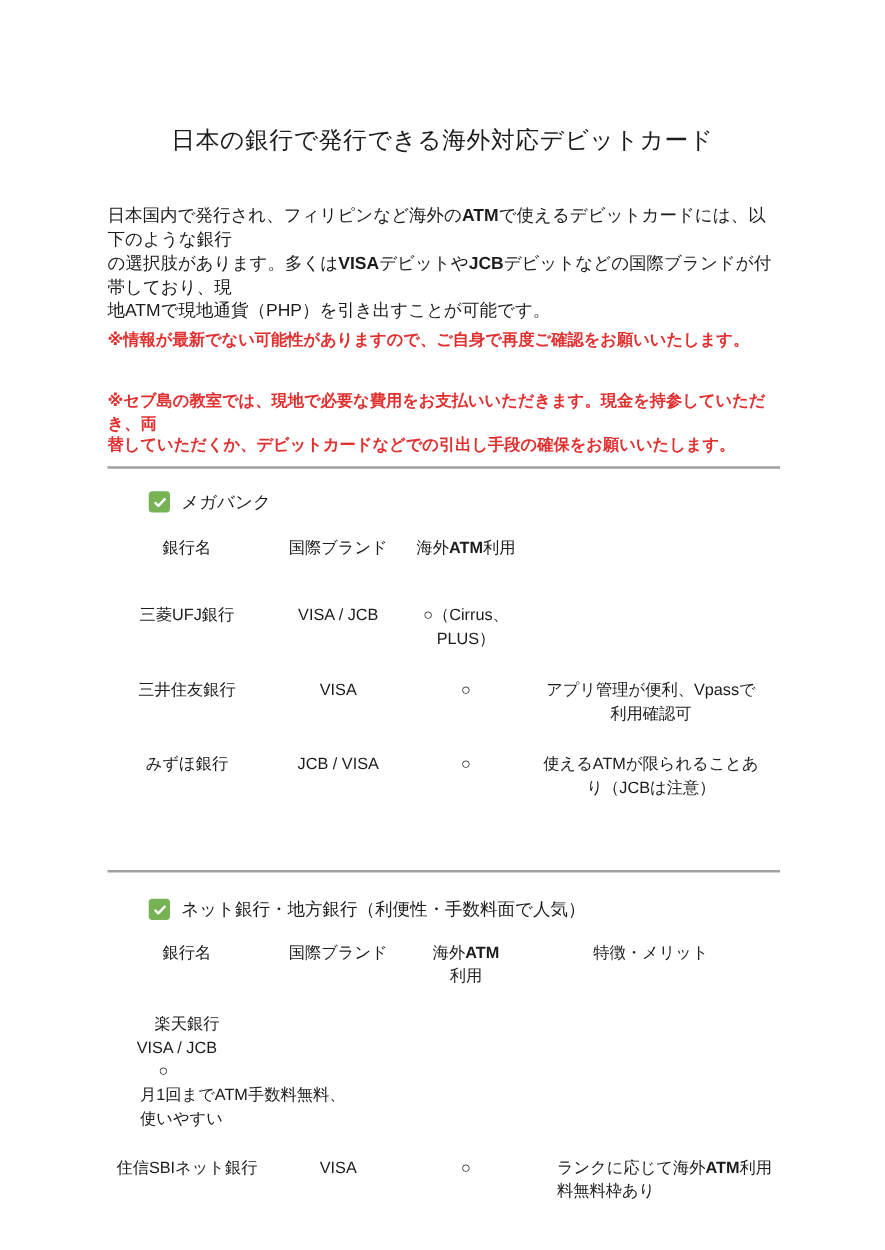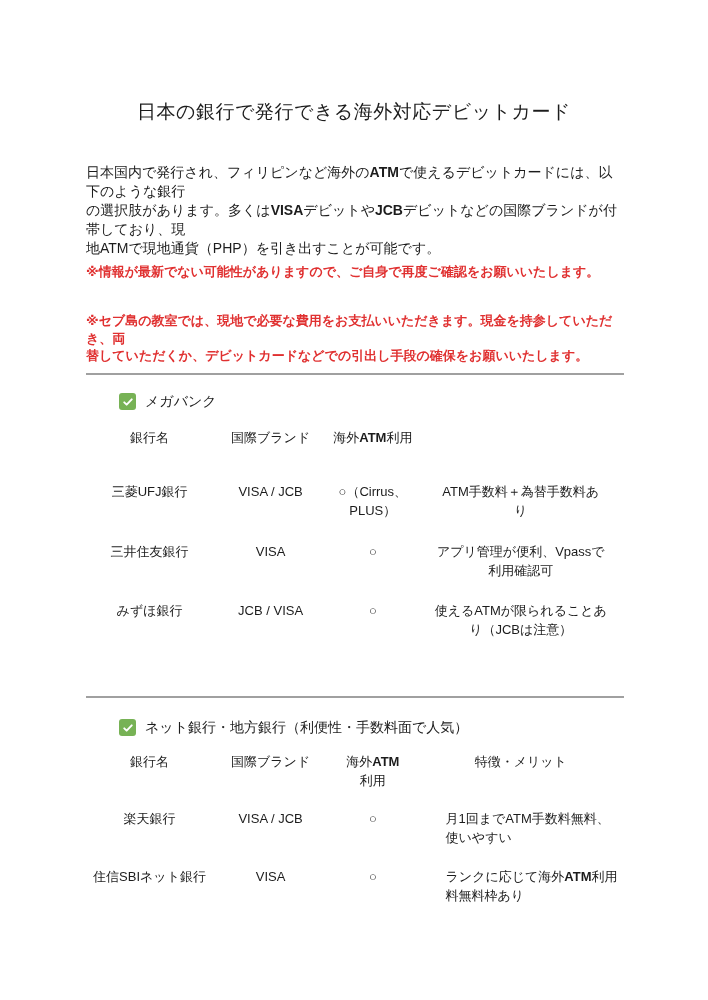--- a/index.html
+++ b/index.html
@@ -61,21 +61,21 @@
   .t2{top:752px;}
   .trow{display:flex;align-items:flex-start;}
   .c{text-align:center;box-sizing:border-box;}
   .c1{width:24%;}
   .c2{width:21%;}
   .c3{width:17%;}
   .c4{width:38%;}
   .t1 .trow:nth-of-type(2){margin-top:35px;}
   .t1 .trow:nth-of-type(3){margin-top:22px;}
   .t1 .trow:nth-of-type(4){margin-top:21px;}
-  .t2 .trow:nth-of-type(2){margin-top:19px;}
+  .t2 .trow:nth-of-type(2){margin-top:19px;flex-direction:column;}
   .t2 .trow:nth-of-type(3){margin-top:20px;}
   .t2 .c4.cell{text-align:left;padding-left:27px;}
   .b{font-weight:700;}
 </style>
 </head>
 <body>
 
 <div class="page">
 
   <h1 class="title">日本の銀行で発行できる海外対応デビットカード</h1>
@@ -99,21 +99,20 @@
   <div class="btable t1">
     <div class="trow">
       <div class="c c1"><span>銀行名</span></div>
       <div class="c c2"><span>国際ブランド</span></div>
       <div class="c c3"><span>海外</span><span class="b">ATM</span><span>利用</span></div>
     </div>
     <div class="trow">
       <div class="c c1 cell">三菱UFJ銀行</div>
       <div class="c c2 cell">VISA / JCB</div>
       <div class="c c3 cell"><span>○（Cirrus、</span><br><span>PLUS）</span></div>
-      <div class="c c4 cell"><span>ATM手数料＋為替手数料あ</span><br><span>り</span></div>
     </div>
     <div class="trow">
       <div class="c c1 cell">三井住友銀行</div>
       <div class="c c2 cell">VISA</div>
       <div class="c c3 cell"><span>○</span></div>
       <div class="c c4 cell"><span>アプリ管理が便利、Vpassで</span><br><span>利用確認可</span></div>
     </div>
     <div class="trow">
       <div class="c c1 cell">みずほ銀行</div>
       <div class="c c2 cell">JCB / VISA</div>

